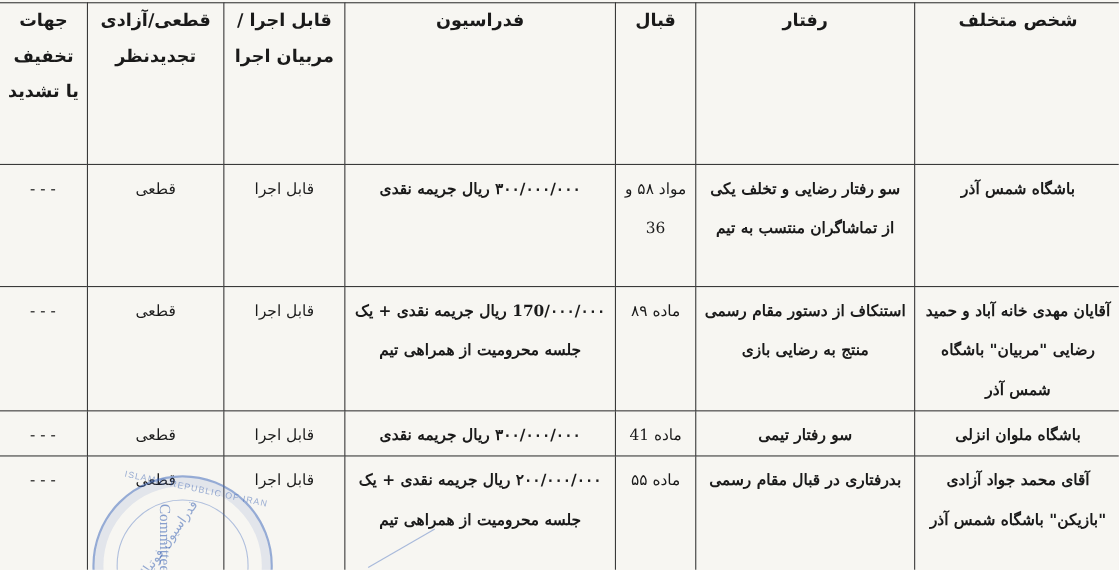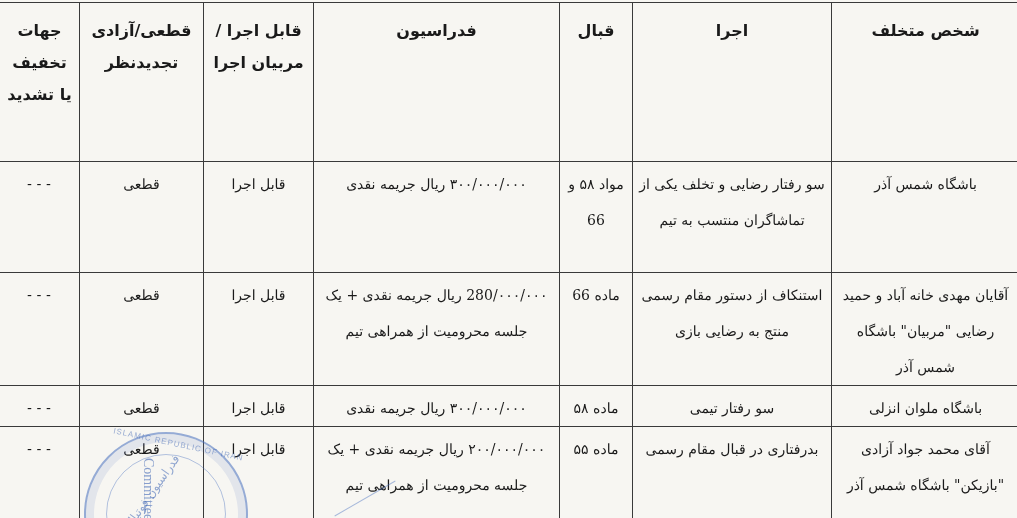--- a/index.html
+++ b/index.html
@@ -23,34 +23,34 @@
     vertical-align:top;
     text-align:center;
     padding:0 6px;
     overflow:hidden;
   }
   table.grid th {
     font-family:"DejaVu Sans", "Liberation Sans", sans-serif;
     font-weight:bold;
     font-size:16px;
     line-height:32px;
-    padding-top:12px;
+    padding-top:0;
     height:146px;
   }
   table.grid td {
     font-size:14px;
     line-height:36px;
     padding-top:4px;
   }
   .r1 td { height:106px; }
   .r2 td { height:104px; }
   .r3 td { height:34px; }
   .r4 td { height:110px; }
   td.dash { font-family:"DejaVu Sans Mono", monospace; font-size:13px; letter-spacing:1px; }
-  td.penalty, td.violation, td.person { padding-left:10px; padding-right:10px; }
+  td.penalty, td.violation, td.person { padding-left:10px; padding-right:10px;font-weight:bold; }
   .stamp {
     position:absolute; left:84px; top:432px;
     width:160px; height:160px;
     border-radius:50%;
     border:2px solid rgba(70,110,190,0.55);
     box-shadow: inset 0 0 0 8px rgba(70,110,190,0.12);
     pointer-events:none;
   }
   .stamp-inner {
     position:absolute; left:20px; top:20px; right:20px; bottom:20px;
@@ -98,51 +98,51 @@
       <col style="width:199px">
       <col style="width:73px">
       <col style="width:246px">
       <col style="width:110px">
       <col style="width:124px">
       <col style="width:80px">
     </colgroup>
     <thead>
       <tr>
         <th>شخص متخلف</th>
-        <th>اجرا</th>
+        <th>رفتار</th>
         <th>قبال</th>
         <th>فدراسیون</th>
         <th>قابل اجرا /مربیان اجرا</th>
         <th>قطعی/آزادی تجدیدنظر</th>
         <th>جهات تخفیف یا تشدید</th>
       </tr>
     </thead>
     <tbody>
       <tr class="r1">
         <td class="person">باشگاه شمس آذر</td>
         <td class="violation">سو رفتار رضایی و تخلف یکی از تماشاگران منتسب به تیم</td>
-        <td>مواد ۵۸ و 66</td>
+        <td>مواد ۵۸ و 36</td>
         <td class="penalty">۳۰۰/۰۰۰/۰۰۰ ریال جریمه نقدی</td>
         <td>قابل اجرا</td>
         <td>قطعی</td>
         <td class="dash">---</td>
       </tr>
       <tr class="r2">
         <td class="person">آقایان مهدی خانه آباد و حمید رضایی "مربیان" باشگاه شمس آذر</td>
         <td class="violation">استنکاف از دستور مقام رسمی منتج به رضایی بازی</td>
-        <td>ماده 66</td>
-        <td class="penalty">280/۰۰۰/۰۰۰ ریال جریمه نقدی + یک جلسه محرومیت از همراهی تیم</td>
+        <td>ماده ۸۹</td>
+        <td class="penalty">170/۰۰۰/۰۰۰ ریال جریمه نقدی + یک جلسه محرومیت از همراهی تیم</td>
         <td>قابل اجرا</td>
         <td>قطعی</td>
         <td class="dash">---</td>
       </tr>
       <tr class="r3">
         <td class="person">باشگاه ملوان انزلی</td>
         <td class="violation">سو رفتار تیمی</td>
-        <td>ماده ۵۸</td>
+        <td>ماده 41</td>
         <td class="penalty">۳۰۰/۰۰۰/۰۰۰ ریال جریمه نقدی</td>
         <td>قابل اجرا</td>
         <td>قطعی</td>
         <td class="dash">---</td>
       </tr>
       <tr class="r4">
         <td class="person">آقای محمد جواد آزادی "بازیکن" باشگاه شمس آذر</td>
         <td class="violation">بدرفتاری در قبال مقام رسمی</td>
         <td>ماده ۵۵</td>
         <td class="penalty">۲۰۰/۰۰۰/۰۰۰ ریال جریمه نقدی + یک جلسه محرومیت از همراهی تیم</td>

